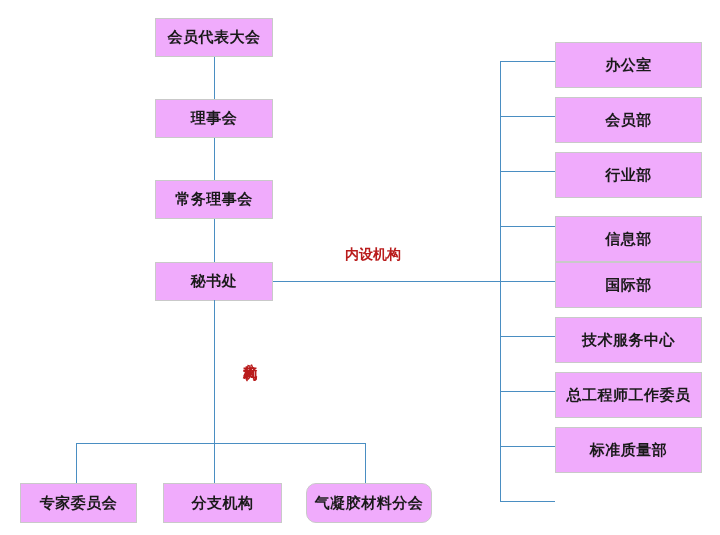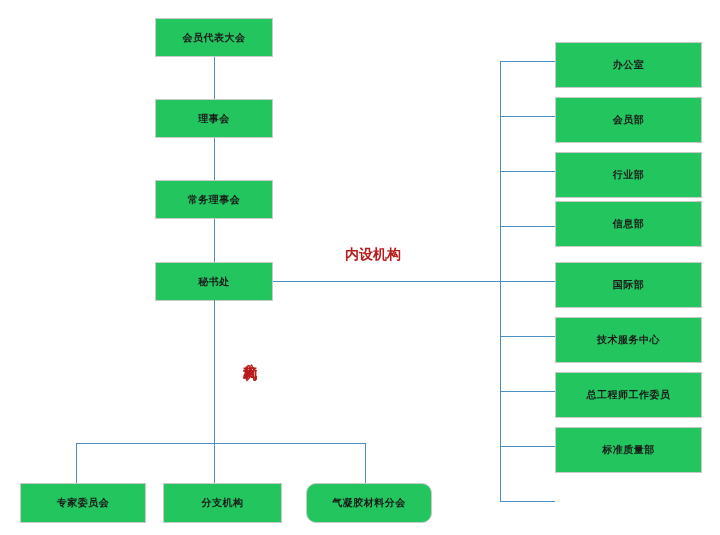--- a/index.html
+++ b/index.html
@@ -16,27 +16,27 @@
     width: 720px;
     height: 535px;
     background: #ffffff;
     overflow: hidden;
   }
   
   .node {
     position: absolute;
     box-sizing: border-box;
     border: 1px solid #c9c9c9;
-    background: #22c55e;
+    background: #f0abfc;
     display: flex;
     align-items: center;
     justify-content: center;
     color: #1a1a1a;
     font-weight: bold;
-    font-size: 10px;
+    font-size: 15px;
     letter-spacing: 0.5px;
     line-height: 1;
     white-space: nowrap;
   }
   .node.spine {
     left: 155px;
     width: 118px;
     height: 39px;
   }
   .node.dept {
@@ -98,21 +98,21 @@
   <div class="line h" style="left:500px; top:61px;  width:55px;"></div>
   <div class="node dept" style="top:42px;">办公室</div>
 
   <div class="line h" style="left:500px; top:116px; width:55px;"></div>
   <div class="node dept" style="top:97px;">会员部</div>
 
   <div class="line h" style="left:500px; top:171px; width:55px;"></div>
   <div class="node dept" style="top:152px;">行业部</div>
 
   <div class="line h" style="left:500px; top:226px; width:55px;"></div>
-  <div class="node dept" style="top:201px;">信息部</div>
+  <div class="node dept" style="top:216px;">信息部</div>
 
   <div class="line h" style="left:500px; top:281px; width:55px;"></div>
   <div class="node dept" style="top:262px;">国际部</div>
 
   <div class="line h" style="left:500px; top:336px; width:55px;"></div>
   <div class="node dept" style="top:317px;">技术服务中心</div>
 
   <div class="line h" style="left:500px; top:391px; width:55px;"></div>
   <div class="node dept" style="top:372px;">总工程师工作委员</div>
 
@@ -124,19 +124,19 @@
   <div class="line v" style="left:214px; top:300px; height:143px;"></div>
 
   <div class="label vertical" style="left:243px; top:353px;">分支机构</div>
 
   <div class="line h" style="left:76px; top:443px; width:290px;"></div>
 
   <div class="line v" style="left:76px;  top:443px; height:40px;"></div>
   <div class="line v" style="left:214px; top:443px; height:40px;"></div>
   <div class="line v" style="left:365px; top:443px; height:40px;"></div>
 
-  <div class="node branch" style="left:20px; width:126px;">专家委员会</div>
+  <div class="node branch" style="left:20px; width:117px;">专家委员会</div>
 
   <div class="node branch" style="left:163px; width:119px;">分支机构</div>
 
   <div class="node branch" style="left:306px; width:126px;border-radius:10px;">气凝胶材料分会</div>
 
 </div>
 
 </body></html>

